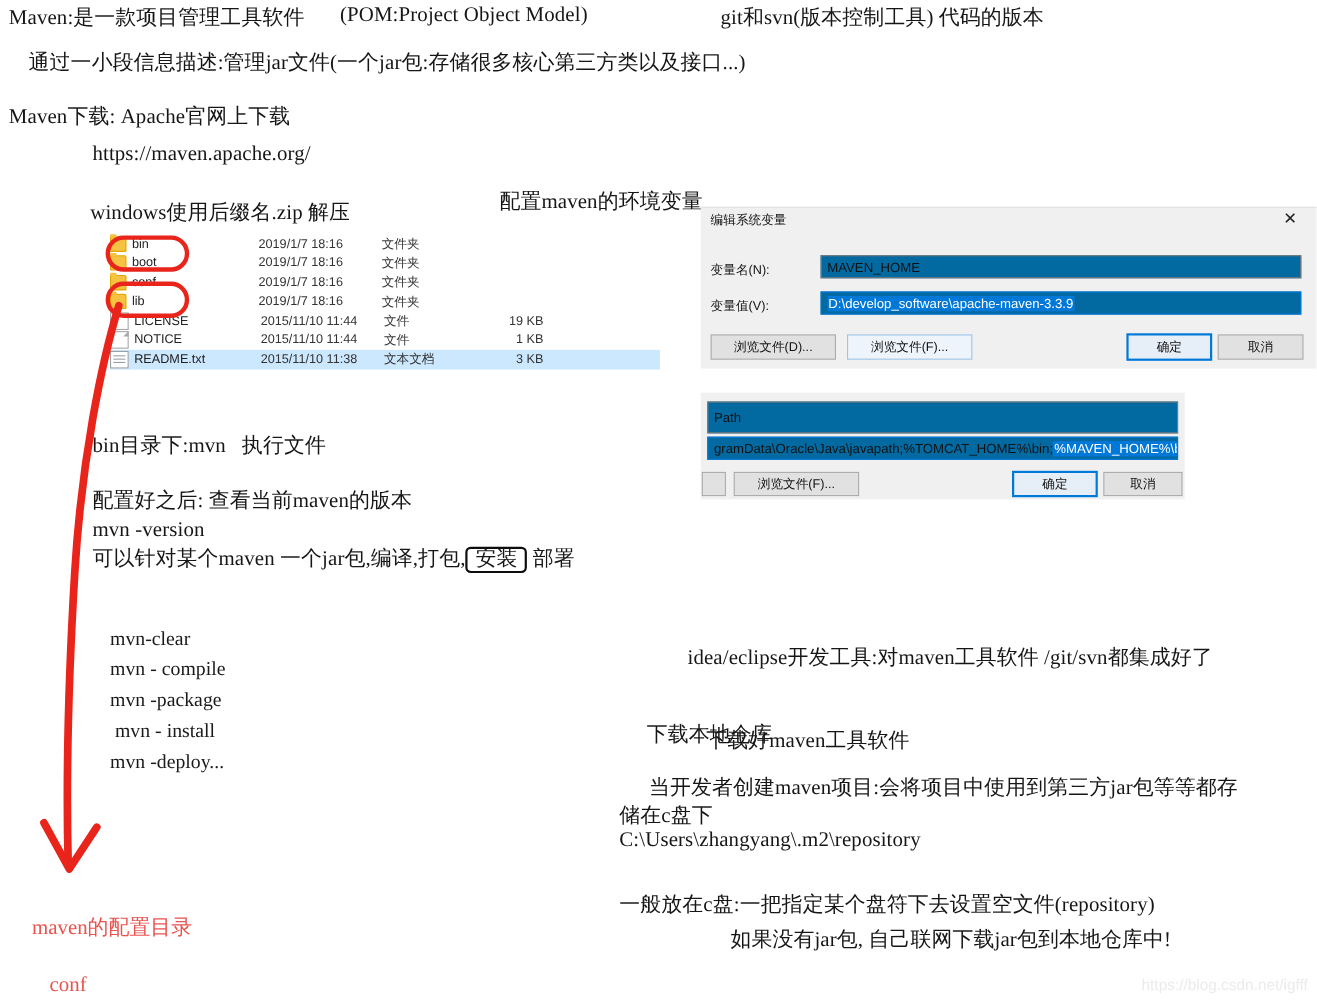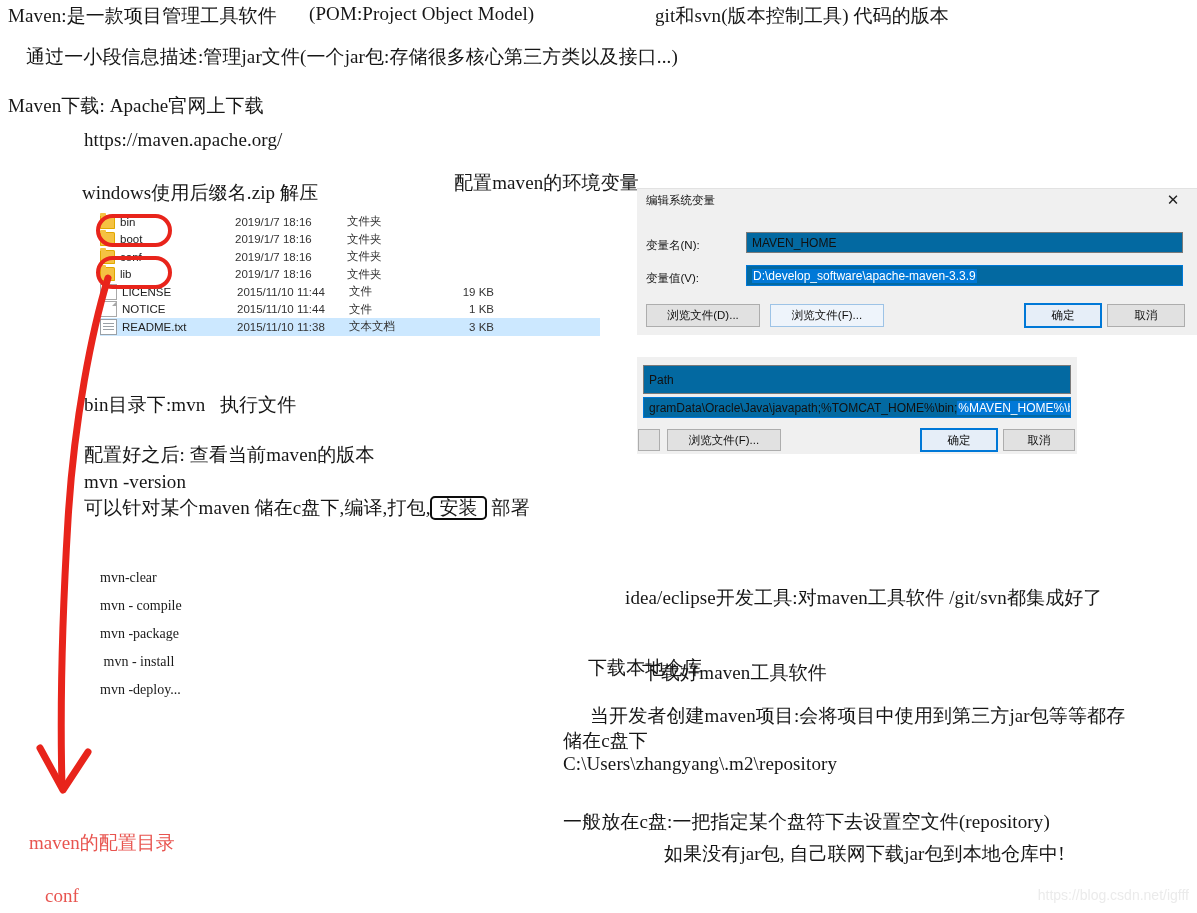--- a/index.html
+++ b/index.html
@@ -7,21 +7,21 @@
     width:1197px;height:913px;
     background:#ffffff;
     font-family:"Liberation Serif","DejaVu Serif",serif;
     color:#1a1a1a;
     position:relative;
     overflow:hidden;
   }
   .abs{position:absolute;white-space:pre;}
   .note{font-family:"Liberation Serif","DejaVu Serif",serif;font-size:19px;color:#161616;letter-spacing:0.1px;}
   .red-note{color:#e8544f;font-family:"Liberation Serif","DejaVu Serif",serif;font-size:18px;}
-  .mono-note{font-family:"Liberation Serif","DejaVu Serif",serif;font-size:14px;}
+  .mono-note{font-family:"Liberation Serif","DejaVu Serif",serif;font-size:18px;}
 
   
   #explorer{position:absolute;left:100px;top:213px;width:500px;height:135px;background:#ffffff;}
   .frow{position:relative;height:17.5px;display:flex;align-items:center;font-family:"Liberation Sans","DejaVu Sans",sans-serif;font-size:11.5px;color:#222;}
   .frow.sel{background:#cce8ff;}
   .ficon{width:15px;height:14px;margin-right:5px;flex:none;position:relative;}
   .folder-ico{background:#f5c242;border-radius:1px 2px 1px 1px;box-shadow:inset 0 0 0 1px #e0a800;}
   .folder-ico:before{content:"";position:absolute;left:0;top:-2px;width:6px;height:3px;background:#f5c242;border-radius:1px 1px 0 0;}
   .file-ico{border:1px solid #a9a9a9;background:#fff;}
   .file-ico:after{content:"";position:absolute;right:-1px;top:-1px;border-width:0 0 5px 5px;border-style:solid;border-color:transparent transparent #a9a9a9 transparent;}
@@ -151,21 +151,21 @@
   </div>
   <div class="dbtn" style="left:1px;top:72px;width:22px;height:22px;"></div>
   <div class="dbtn" style="left:30px;top:72px;width:114px;height:22px;">浏览文件(F)...</div>
   <div class="dbtn primary" style="left:283px;top:71px;width:78px;height:24px;">确定</div>
   <div class="dbtn" style="left:366px;top:72px;width:72px;height:22px;">取消</div>
 </div>
 
 <div class="abs note" style="left:84px;top:392px;">bin目录下:mvn   执行文件</div>
 <div class="abs note" style="left:84px;top:442px;">配置好之后: 查看当前maven的版本</div>
 <div class="abs note" style="left:84px;top:471px;">mvn -version</div>
-<div class="abs note" style="left:84px;top:495px;"><span>可以针对某个maven 储在c盘下,编译,打包,</span><span class="boxed">安装</span><span> 部署</span></div>
+<div class="abs note" style="left:84px;top:495px;"><span>可以针对某个maven 一个jar包,编译,打包,</span><span class="boxed">安装</span><span> 部署</span></div>
 
 <div class="abs" id="mvn-list" style="left:100px;top:570px;"><div class="mono-note" style="height: 28px; white-space: pre;">mvn-clear</div><div class="mono-note" style="height: 28px; white-space: pre;">mvn - compile</div><div class="mono-note" style="height: 28px; white-space: pre;">mvn -package</div><div class="mono-note" style="height: 28px; white-space: pre;"> mvn - install</div><div class="mono-note" style="height: 28px; white-space: pre;">mvn -deploy...</div></div>
 
 <div class="abs note" style="left:625px;top:585px;">idea/eclipse开发工具:对maven工具软件 /git/svn都集成好了</div>
 <div class="abs note" style="left:600px;top:660px;margin-left:42px;">下载好maven工具软件</div>
 <div class="abs note" style="left:588px;top:655px;">下载本地仓库</div>
 
 <div class="abs note" style="left:590px;top:703px;">当开发者创建maven项目:会将项目中使用到第三方jar包等等都存</div>
 <div class="abs note" style="left:563px;top:728px;">储在c盘下</div>
 <div class="abs note" style="left:563px;top:753px;">C:\Users\zhangyang\.m2\repository</div>

